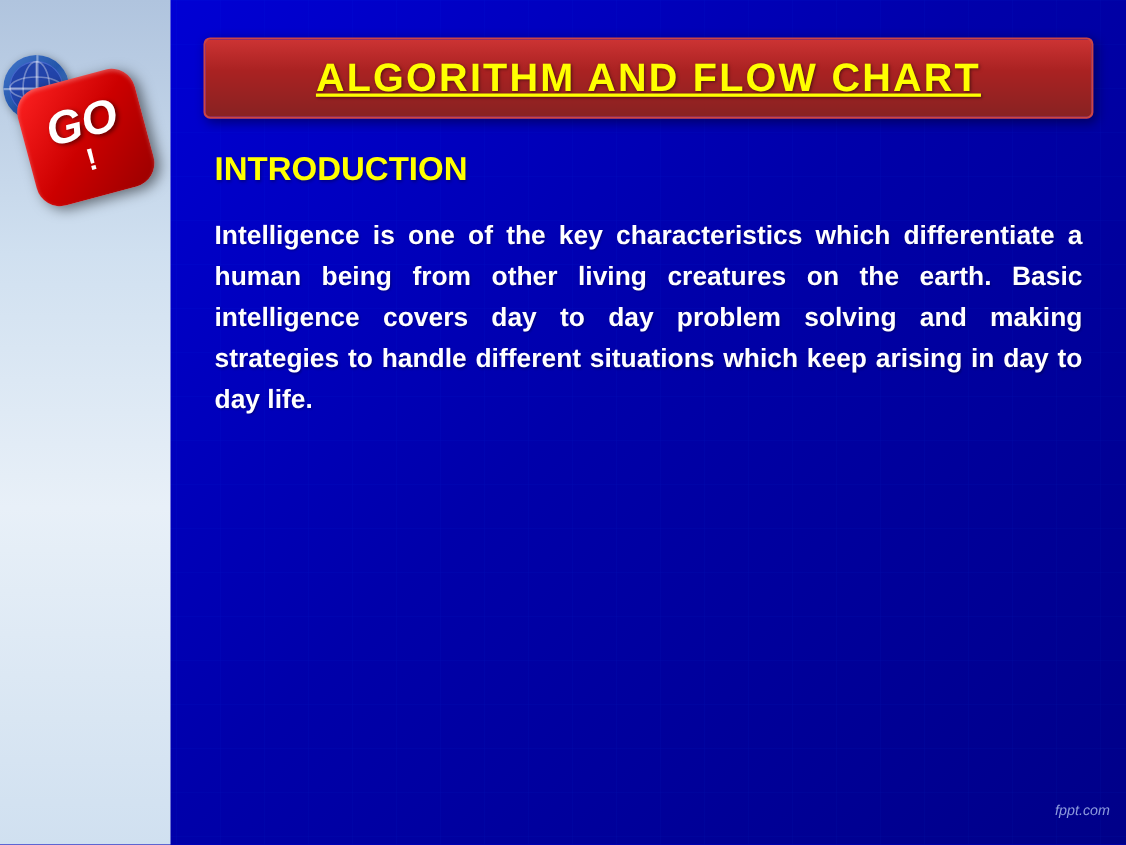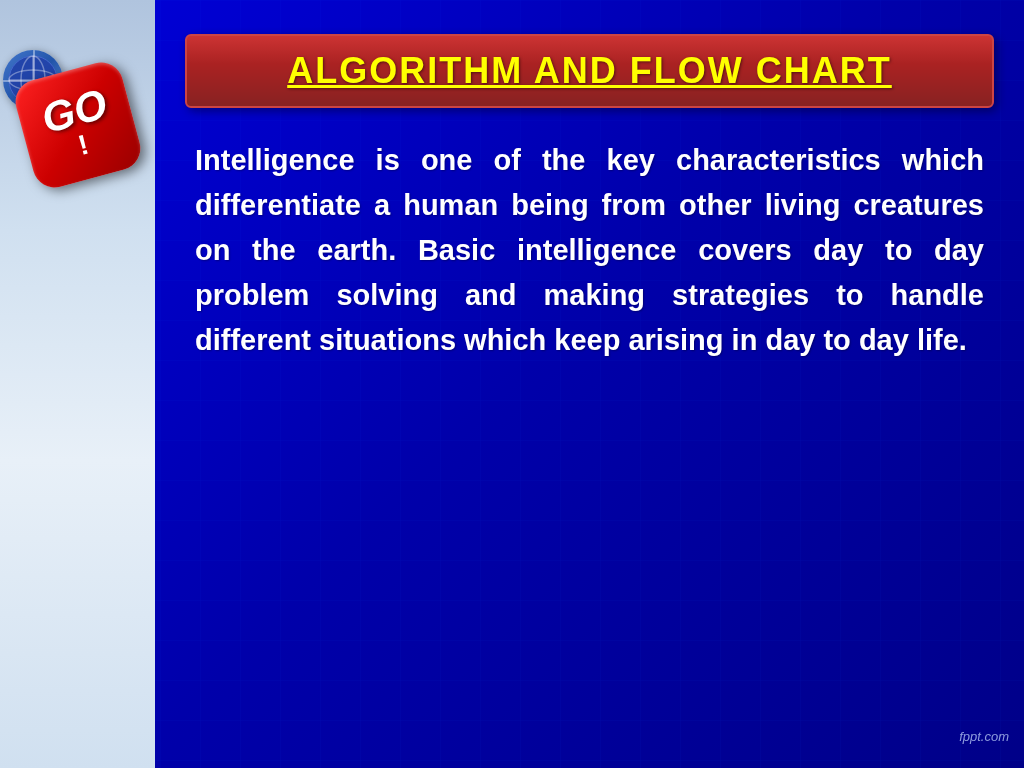--- a/index.html
+++ b/index.html
@@ -162,21 +162,21 @@
       font-size: 30px;
       font-weight: 900;
       margin-bottom: 24px;
       margin-left: 10px;
       text-shadow: 1px 1px 3px rgba(0,0,0,0.3);
     }
 
     
     .body-text {
       color: white;
-      font-size: 29px;
+      font-size: 24px;
       font-weight: 700;
       line-height: 1.55;
       text-align: justify;
       padding: 0 10px;
       text-shadow: 1px 1px 2px rgba(0,0,0,0.3);
     }
 
     
     .watermark {
       position: absolute;
@@ -212,18 +212,19 @@
       </div>
     </div>
   </div>
 
   <div class="content">
 
     <div class="title-banner">
       <span class="title-text">ALGORITHM AND FLOW CHART</span>
     </div>
 
+    <div class="intro-heading">INTRODUCTION</div>
 
     <div class="body-text">Intelligence  is  one  of  the  key characteristics  which  differentiate  a  human being  from  other   living  creatures  on  the earth.  Basic  intelligence  covers  day  to  day problem  solving  and   making  strategies  to handle   different   situations   which   keep arising in day to day life.</div>
   </div>
 
   <div class="watermark">fppt.com</div>
 </div>
 
 </body></html>

